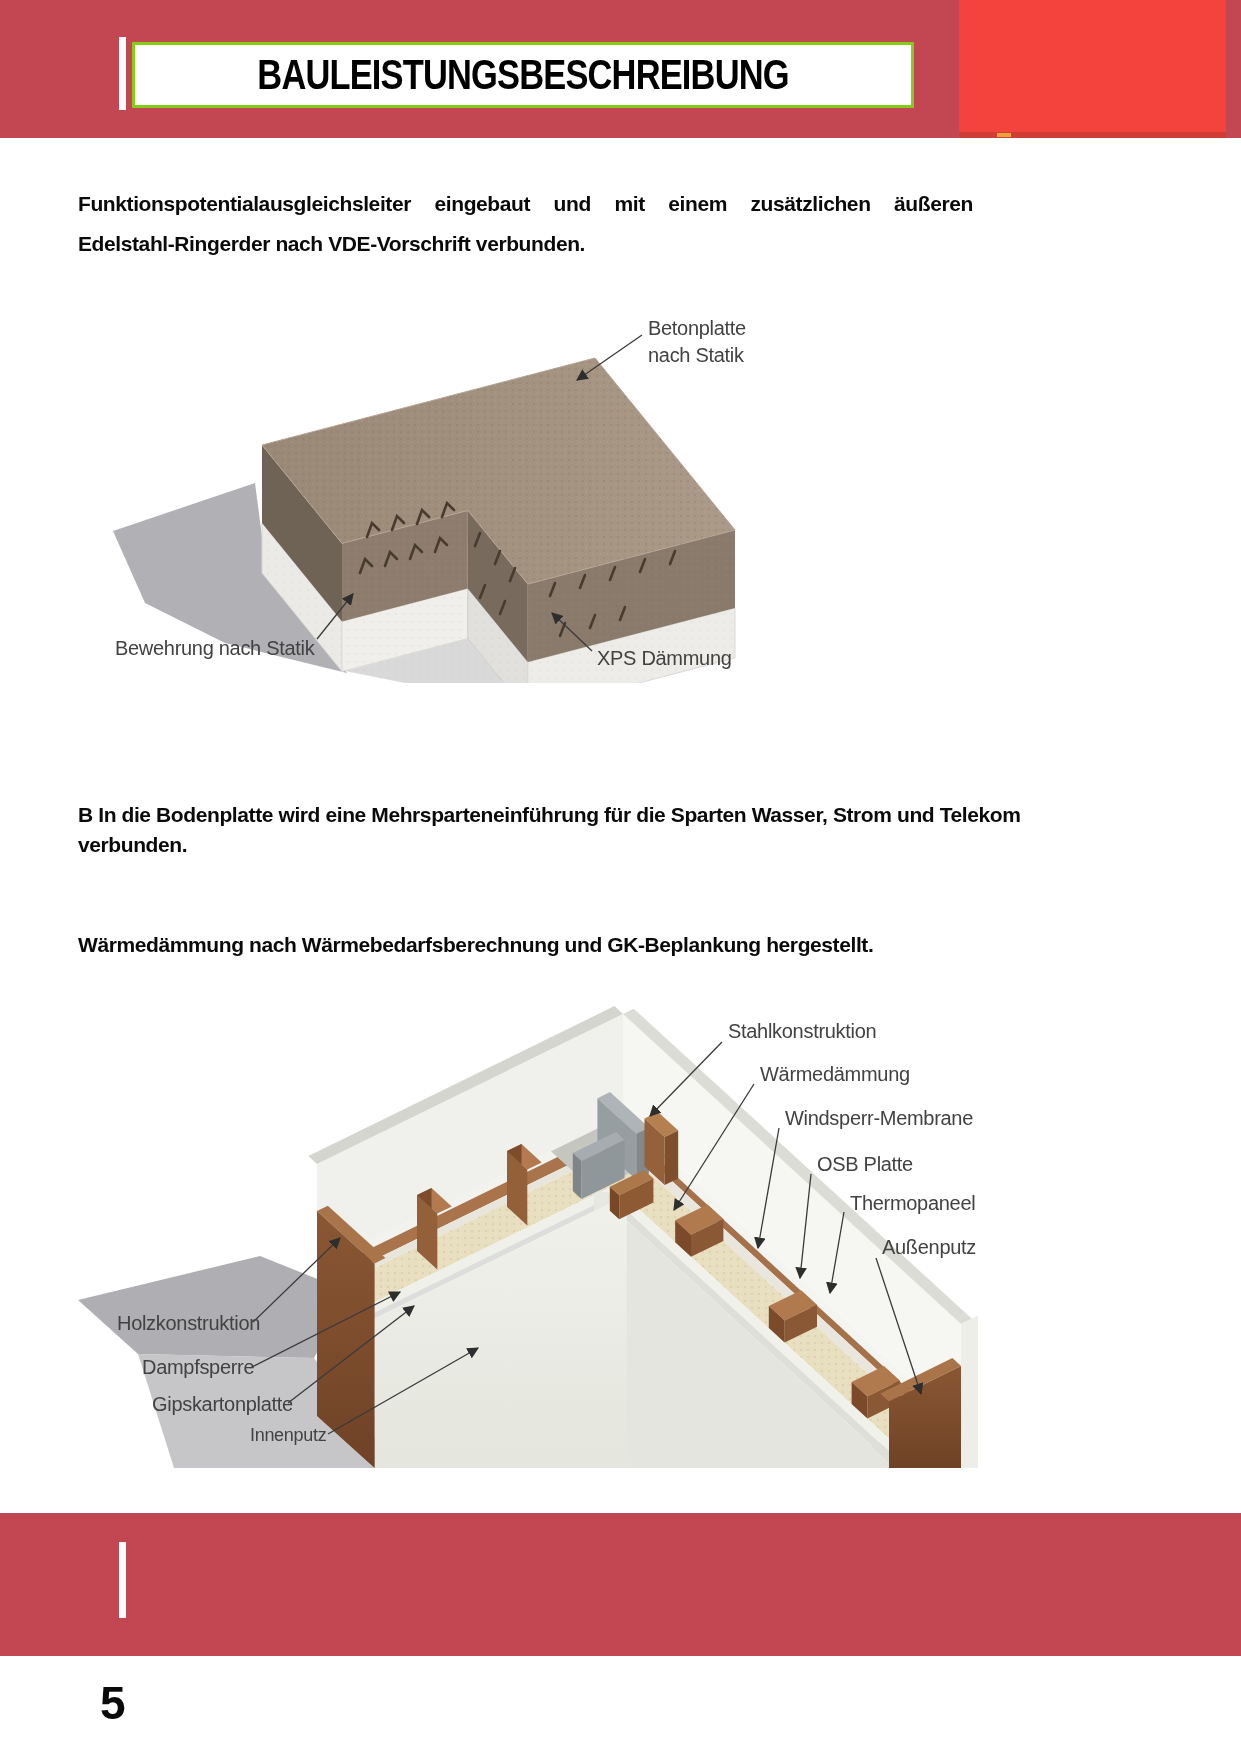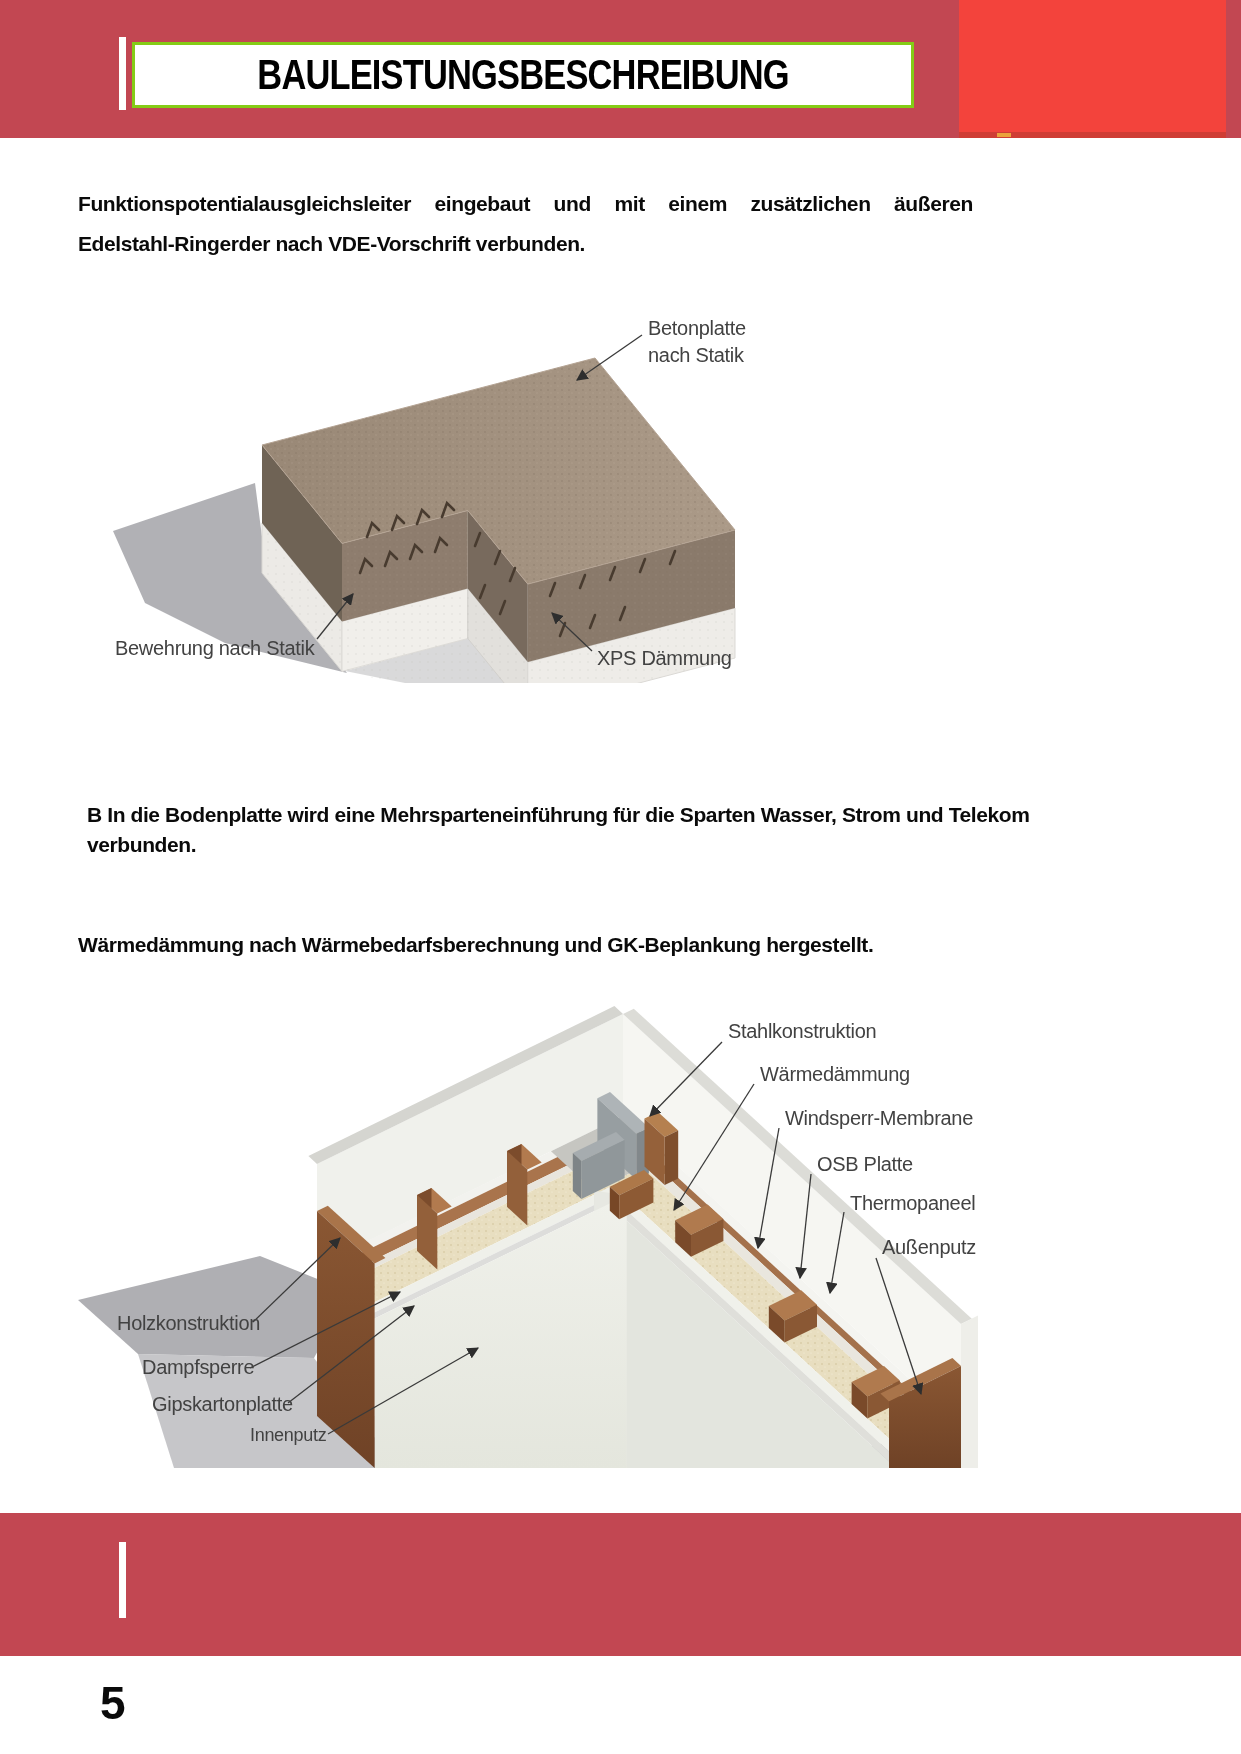--- a/index.html
+++ b/index.html
@@ -14,21 +14,21 @@
              border:3px solid #84cc16;box-sizing:border-box;display:flex;align-items:center;justify-content:center;}
   .title-text{font-size:42px;font-weight:700;letter-spacing:-1px;transform:scaleX(0.82);
               transform-origin:center;white-space:nowrap;color:#000;}
 
   
   .para{position:absolute;left:78px;font-weight:700;font-size:21px;letter-spacing:-0.4px;color:#0a0a0a;}
   .para .ln{white-space:nowrap;}
   #p1{top:184px;width:895px;}
   #p1 .ln{line-height:40px;white-space:normal;}
   #p1 .ln.just{text-align:justify;text-align-last:justify;}
-  #p2{top:800px;width:1010px;}  #p2 .ln{line-height:30px;margin-left:9px;}
+  #p2{top:800px;width:1010px;}  #p2 .ln{line-height:30px;}
   #p3{top:878px;width:1010px;}  #p3 .ln{line-height:30px;}
   #p4{top:930px;width:1010px;}  #p4 .ln{line-height:30px;}
 
   
   .fig{position:absolute;}
   #fig1{left:105px;top:283px;}
   #fig2{left:78px;top:998px;}
   .fig-label{font-family:"Liberation Sans",sans-serif;font-size:20px;fill:#424242;letter-spacing:-0.3px;}
   .fig-label.sm{font-size:18px;}
   .leader{stroke:#3a3a3a;stroke-width:1.3;fill:none;}

